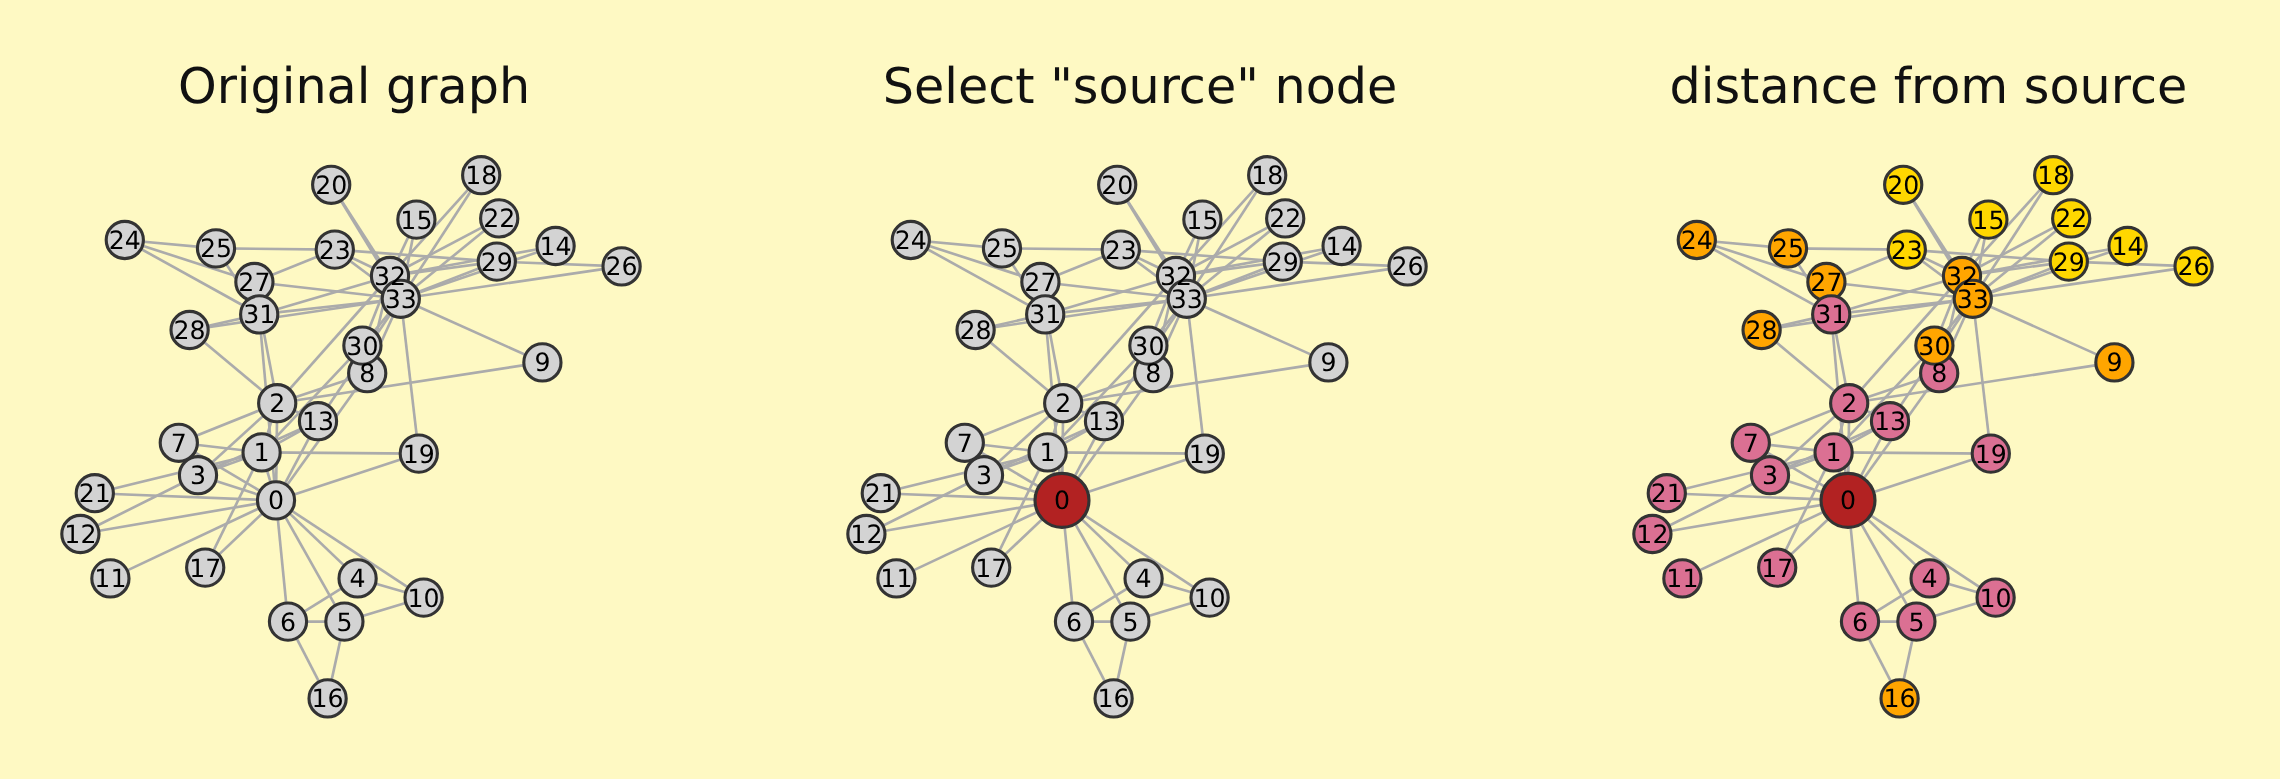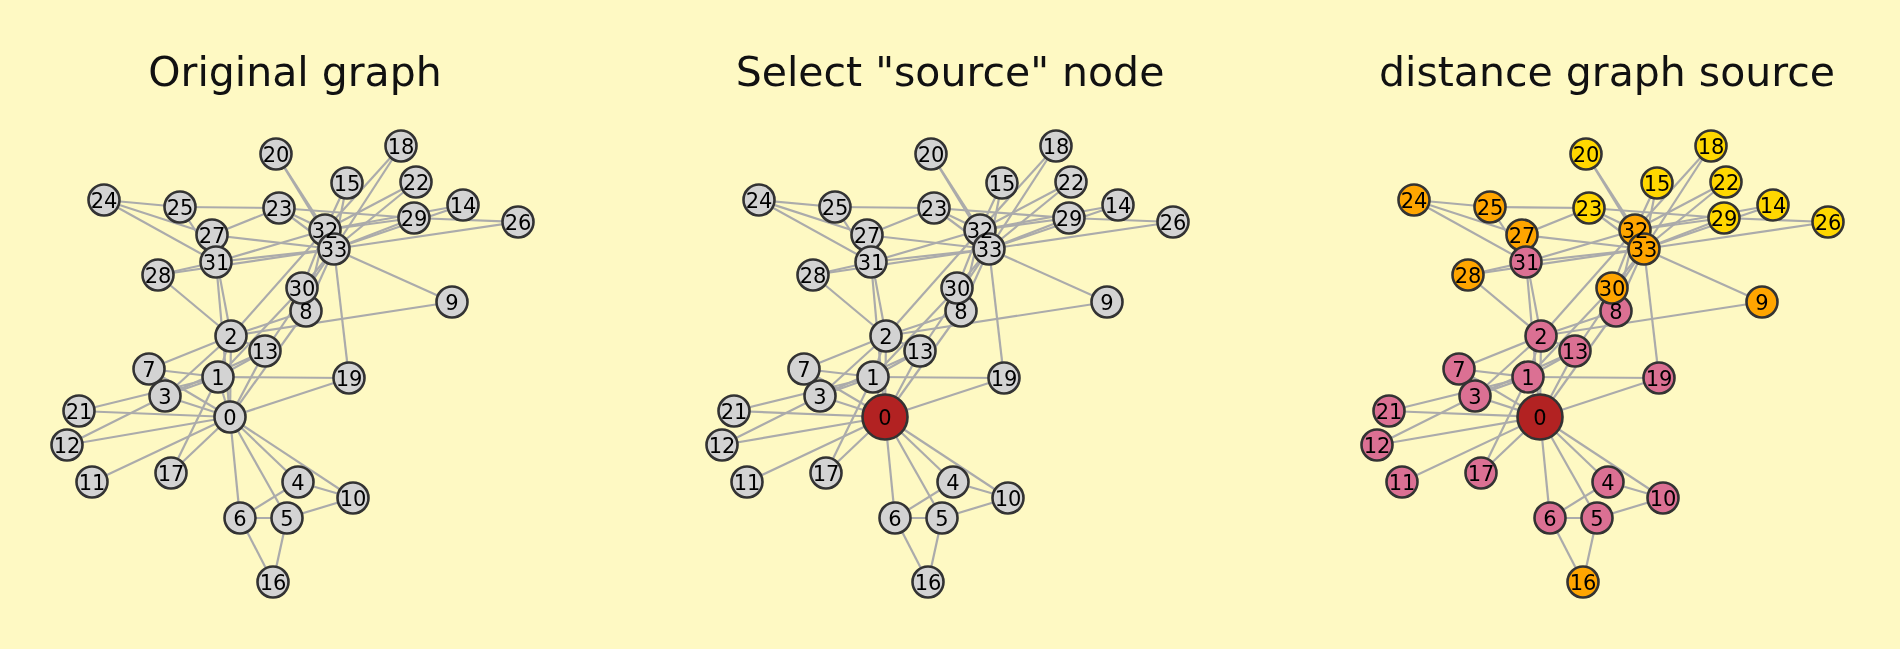--- a/index.html
+++ b/index.html
@@ -33,21 +33,21 @@
 
   <div class="panel-title" style="left:295px;">
     <div>Original graph</div>
   </div>
 
   <div class="panel-title" style="left:950px;">
     <div>Select "source" node</div>
   </div>
 
   <div class="panel-title" style="left:1607px;">
-    <div>distance graph source</div>
+    <div>distance from source</div>
   </div>
 
   <svg class="graph-canvas" width="1900" height="649" viewBox="0 0 1900 649">
       <g>
         <line x1="230" y1="417" x2="218" y2="377" stroke="#ababab" stroke-width="2.2"></line>
         <line x1="230" y1="417" x2="231" y2="336" stroke="#ababab" stroke-width="2.2"></line>
         <line x1="230" y1="417" x2="165" y2="396" stroke="#ababab" stroke-width="2.2"></line>
         <line x1="230" y1="417" x2="298" y2="482" stroke="#ababab" stroke-width="2.2"></line>
         <line x1="230" y1="417" x2="287" y2="518" stroke="#ababab" stroke-width="2.2"></line>
         <line x1="230" y1="417" x2="240" y2="518" stroke="#ababab" stroke-width="2.2"></line>

